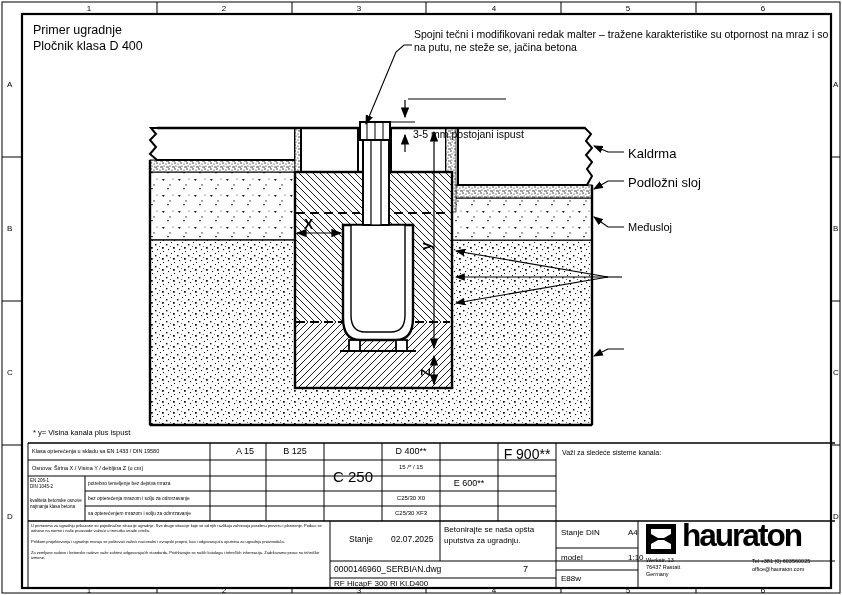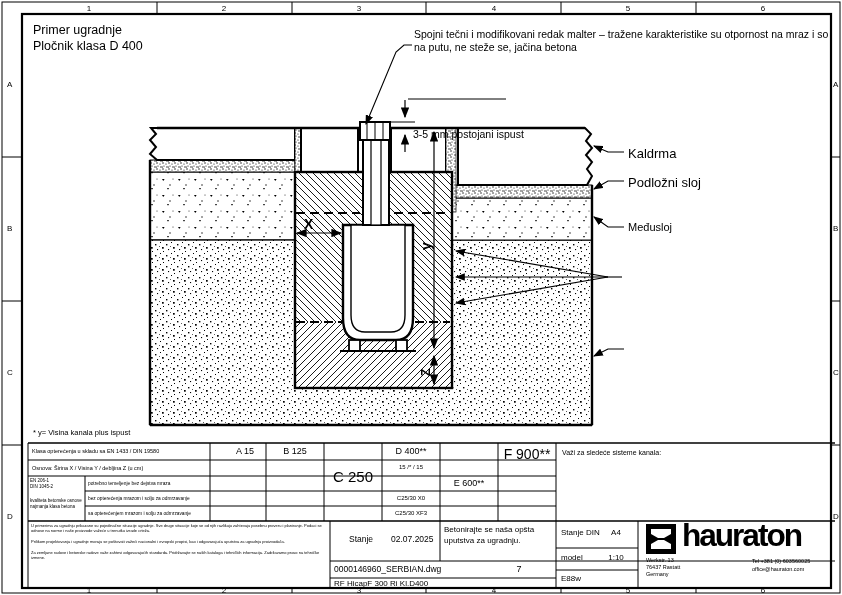--- a/index.html
+++ b/index.html
@@ -5,21 +5,21 @@
   html,body{margin:0;padding:0;background:#fff;}
   #sheet{position:relative;width:842px;height:595px;background:#fff;overflow:hidden;
          font-family:"Liberation Sans", sans-serif;color:#000;}
   svg{position:absolute;left:0;top:0;}
   .t{position:absolute;color:#000;white-space:nowrap;line-height:1.18;}
   .wrap{white-space:normal;}
   .ruler{font-size:8px;}
   .tiny{font-size:4px;line-height:5px;white-space:normal;}
   .brand{font-size:31px;font-weight:bold;letter-spacing:-2px;transform:scaleX(1.02);transform-origin:left;}
   .ctr{text-align:center;}
-  .rt{text-align:center;}
+  .rt{text-align:left;padding-left:28px;}
 </style>
 </head>
 <body>
 
 <div id="sheet">
 
 <svg width="842" height="595" viewBox="0 0 842 595">
   <defs>
     <pattern id="soil" width="11" height="11" patternUnits="userSpaceOnUse">
       <rect width="11" height="11" fill="#fff"></rect>

